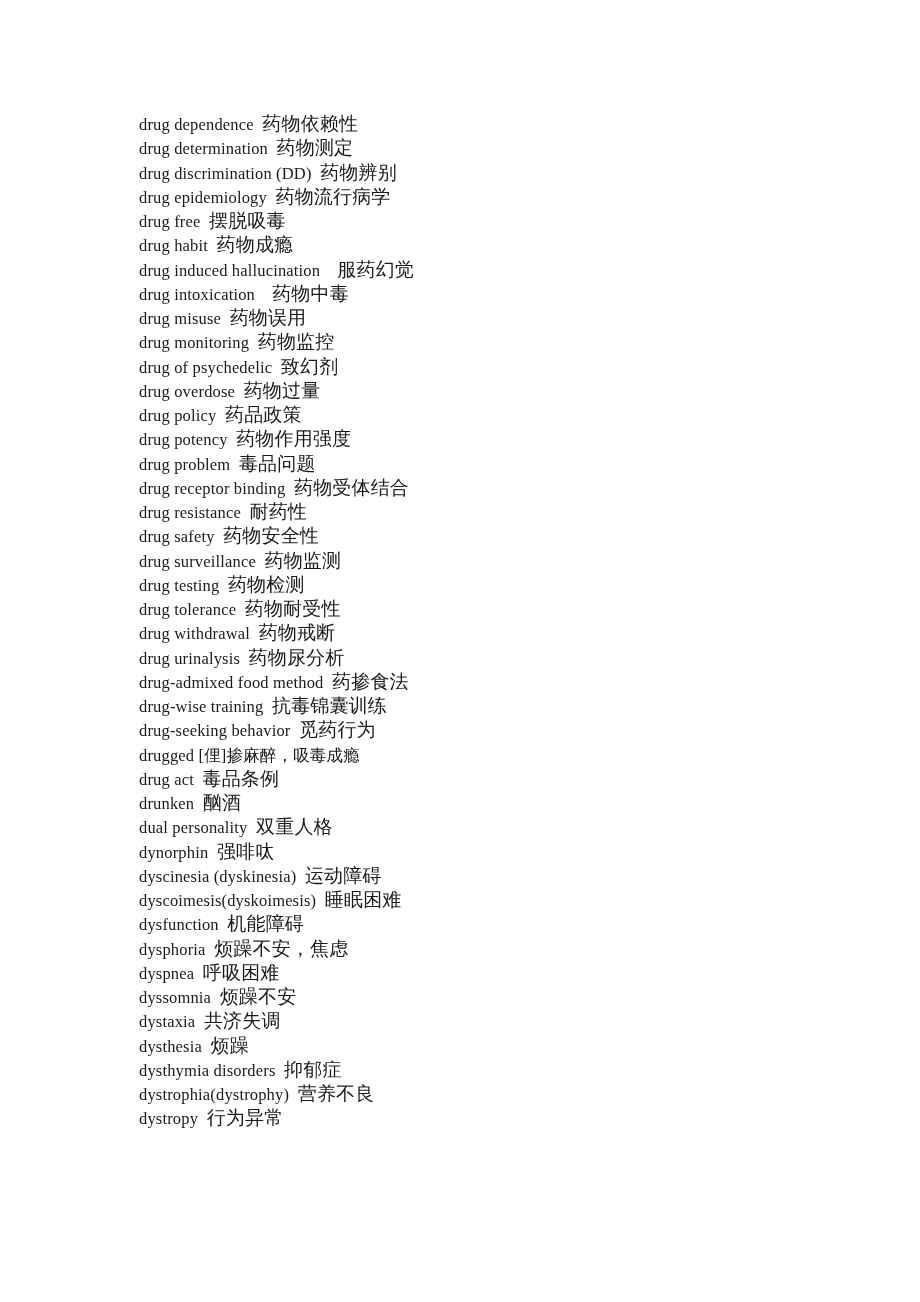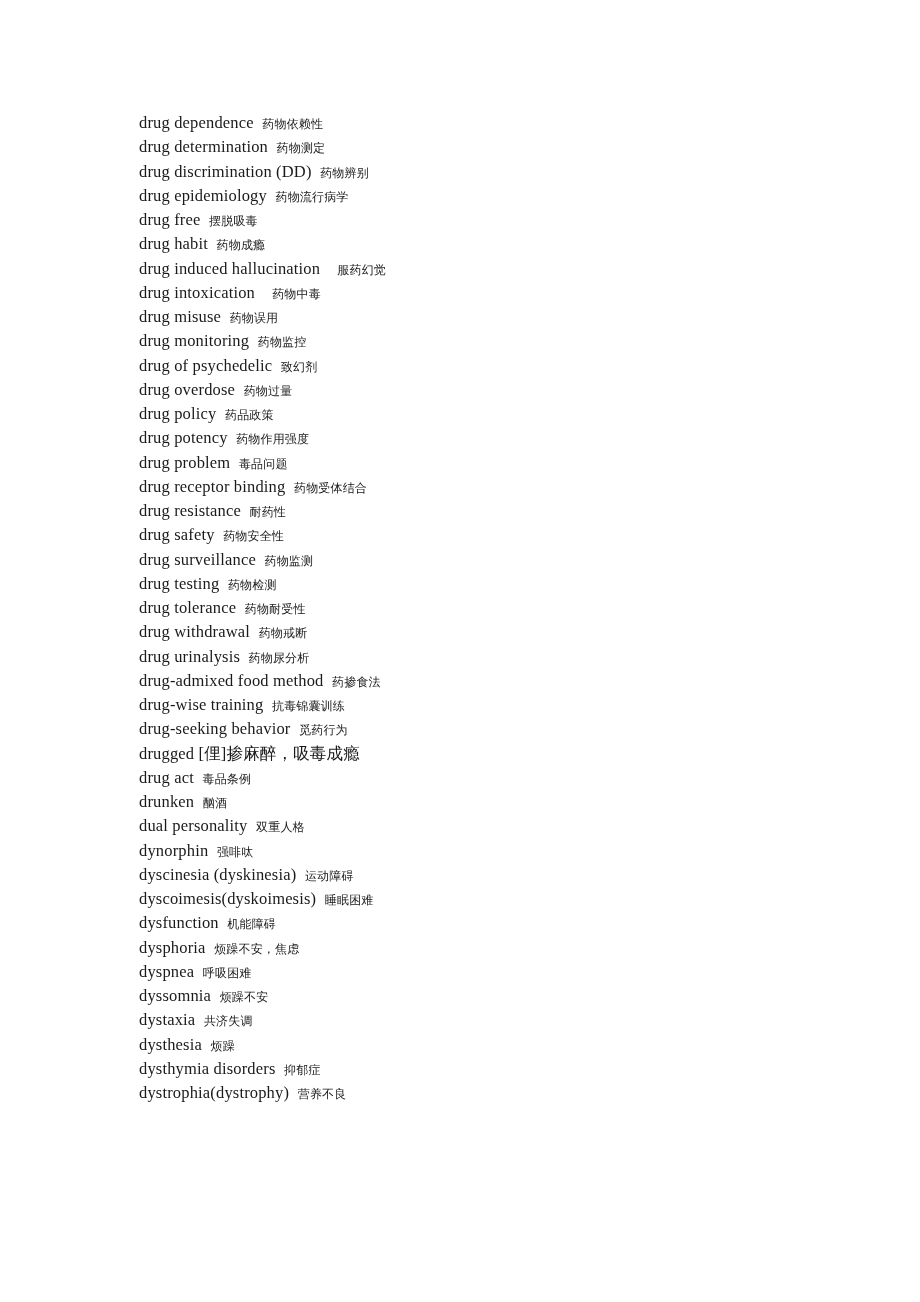--- a/index.html
+++ b/index.html
@@ -40,21 +40,21 @@
     font-size: 16.5px;
     white-space: pre;
     letter-spacing: 0.01em;
     color: #1a1a1a;
   }
   .term {
     font-family: "Liberation Serif", "DejaVu Serif", serif;
   }
   .gloss {
     font-family: "DejaVu Serif", "Liberation Serif", serif;
-    font-size: 12px;
+    font-size: 19px;
   }
 </style>
 </head>
 <body style="color: rgb(26, 26, 26);">
 
 <div id="page" style="background: rgb(255, 255, 255);">
   <ul id="glossary-list">
       <li class="entry"><span class="term">drug dependence</span><span class="sep">  </span><span class="gloss">药物依赖性</span></li>
       <li class="entry"><span class="term">drug determination</span><span class="sep">  </span><span class="gloss">药物测定</span></li>
       <li class="entry"><span class="term">drug discrimination (DD)</span><span class="sep">  </span><span class="gloss">药物辨别</span></li>
@@ -89,14 +89,15 @@
       <li class="entry"><span class="term">dyscinesia (dyskinesia)</span><span class="sep">  </span><span class="gloss">运动障碍</span></li>
       <li class="entry"><span class="term">dyscoimesis(dyskoimesis)</span><span class="sep">  </span><span class="gloss">睡眠困难</span></li>
       <li class="entry"><span class="term">dysfunction</span><span class="sep">  </span><span class="gloss">机能障碍</span></li>
       <li class="entry"><span class="term">dysphoria</span><span class="sep">  </span><span class="gloss">烦躁不安，焦虑</span></li>
       <li class="entry"><span class="term">dyspnea</span><span class="sep">  </span><span class="gloss">呼吸困难</span></li>
       <li class="entry"><span class="term">dyssomnia</span><span class="sep">  </span><span class="gloss">烦躁不安</span></li>
       <li class="entry"><span class="term">dystaxia</span><span class="sep">  </span><span class="gloss">共济失调</span></li>
       <li class="entry"><span class="term">dysthesia</span><span class="sep">  </span><span class="gloss">烦躁</span></li>
       <li class="entry"><span class="term">dysthymia disorders</span><span class="sep">  </span><span class="gloss">抑郁症</span></li>
       <li class="entry"><span class="term">dystrophia(dystrophy)</span><span class="sep">  </span><span class="gloss">营养不良</span></li>
+      <li class="entry"><span class="term">dystropy</span><span class="sep">  </span><span class="gloss">行为异常</span></li>
     </ul>
 </div>
 
 </body></html>

